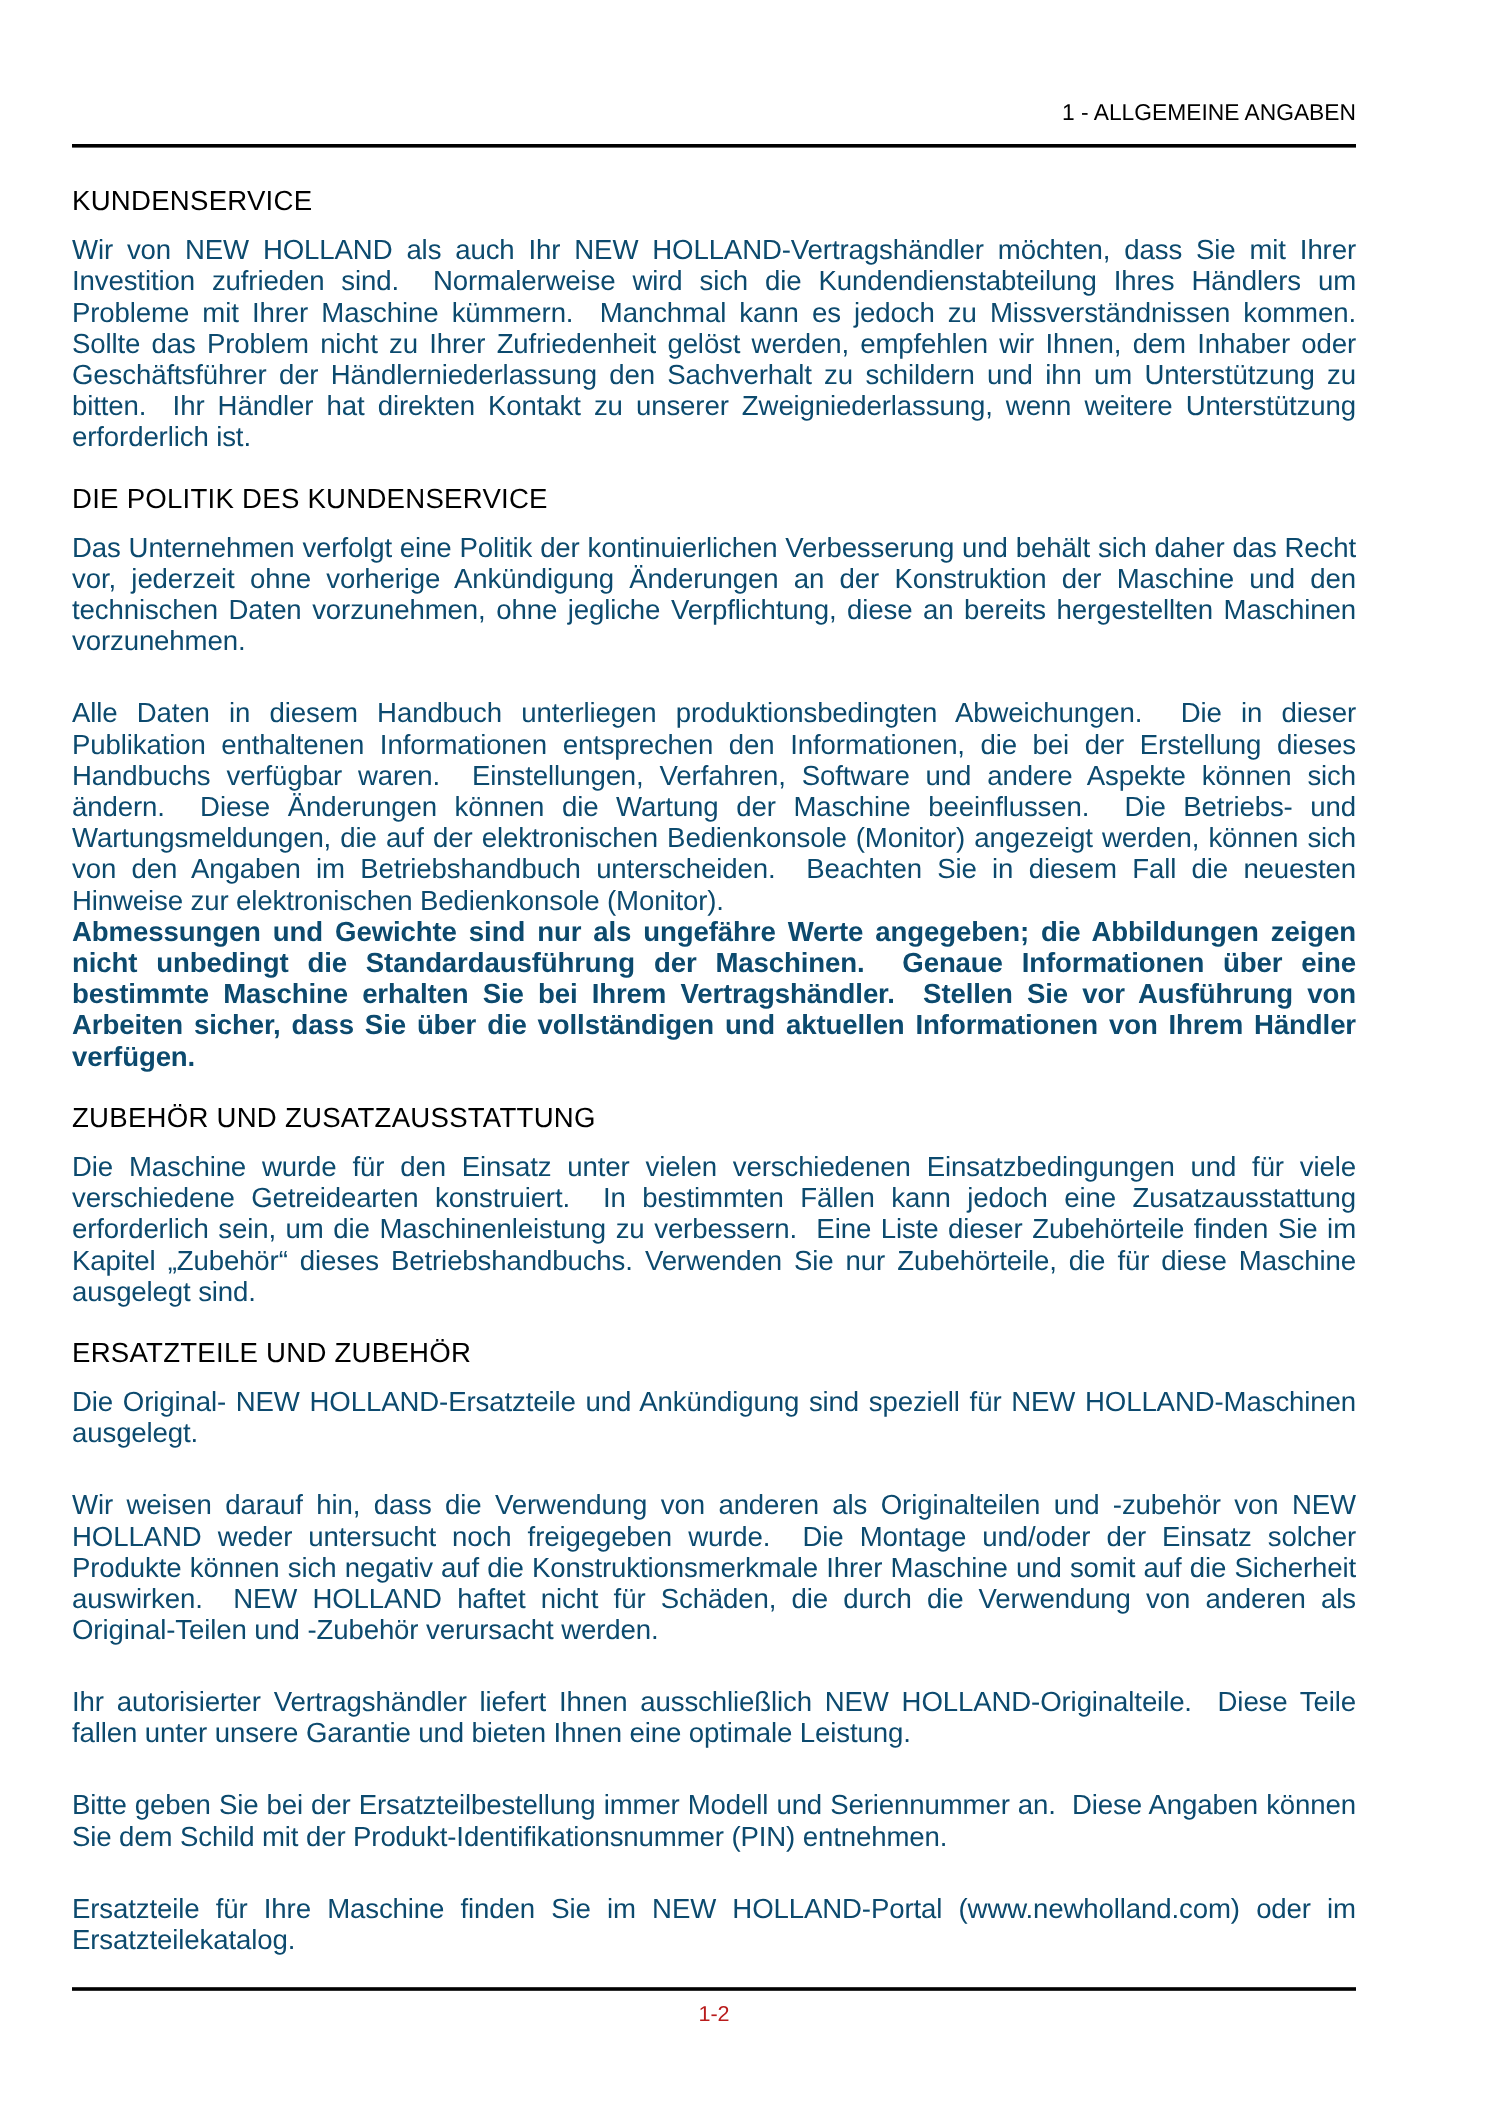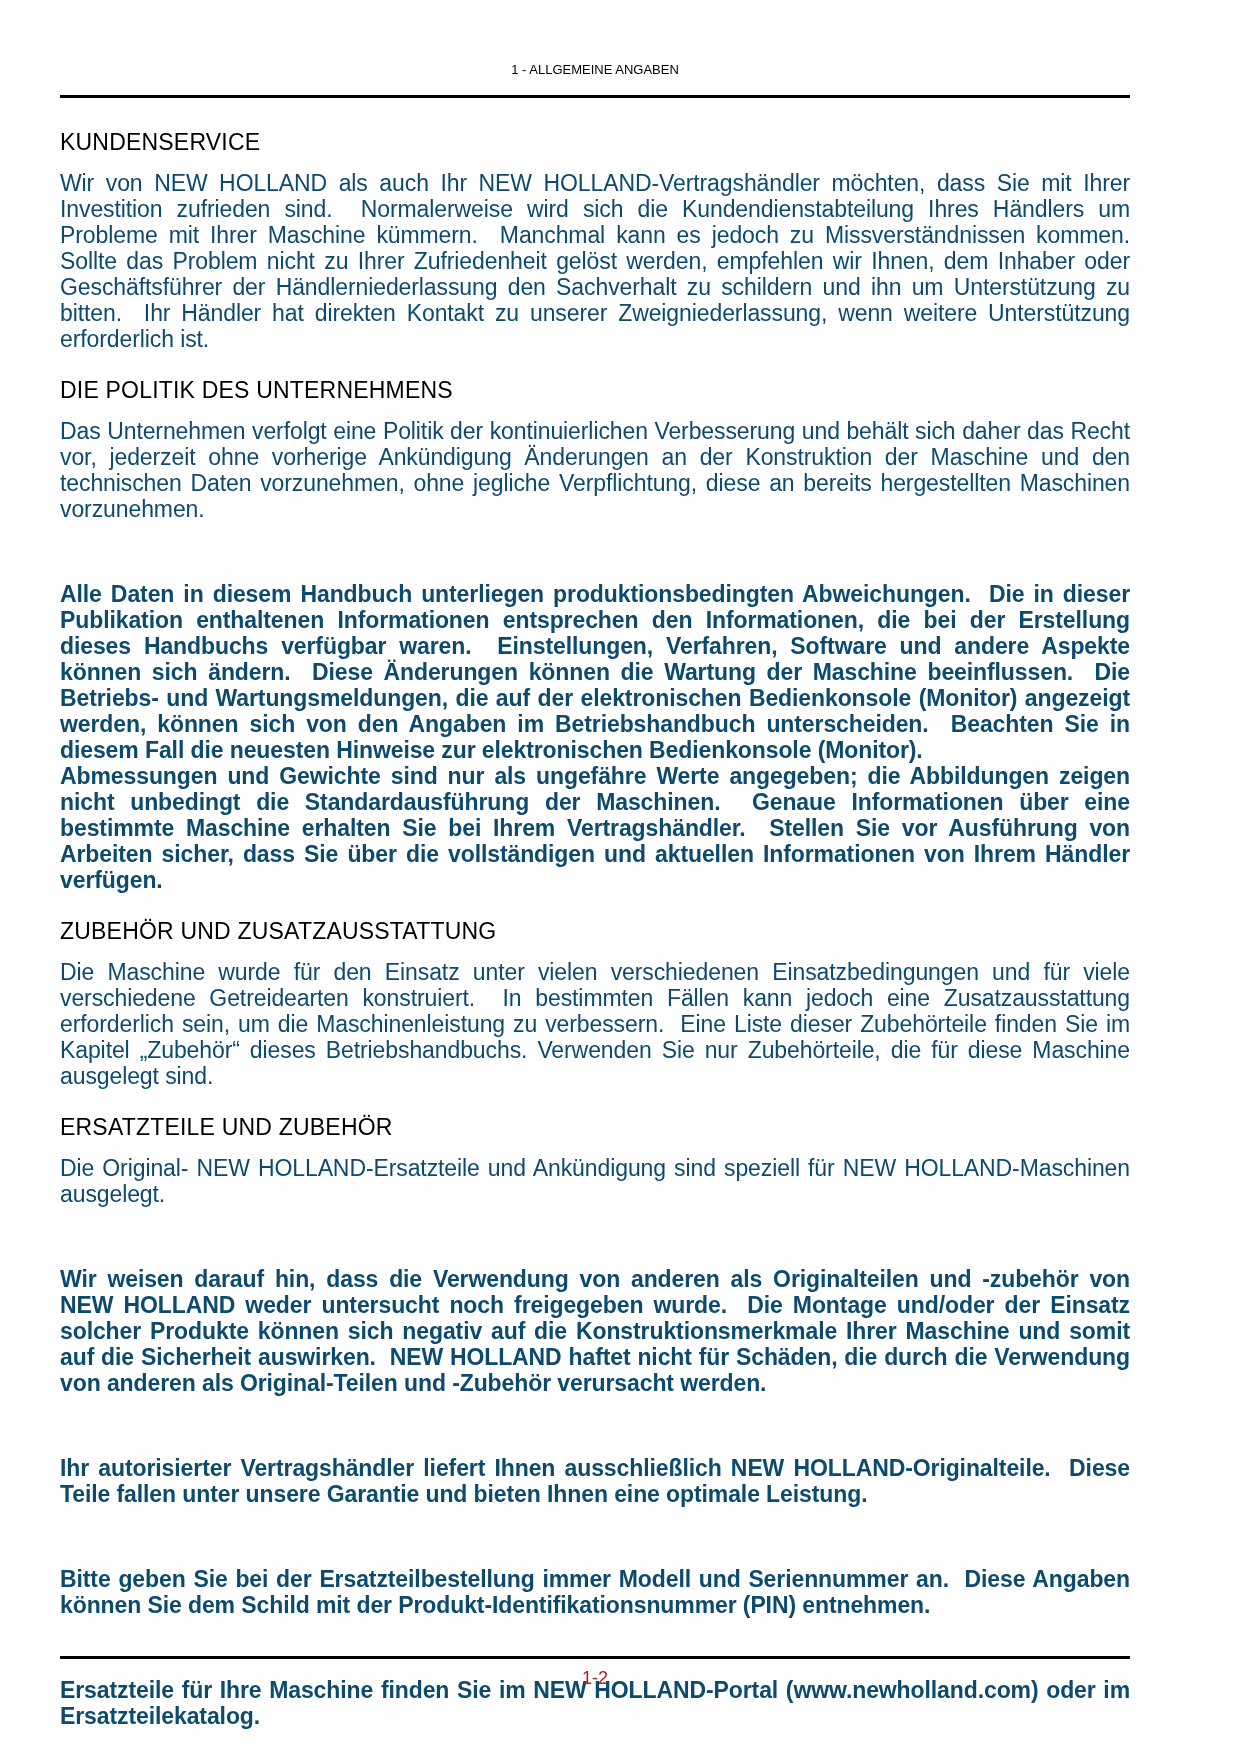--- a/index.html
+++ b/index.html
@@ -16,23 +16,23 @@
     color: #000000;
     overflow: hidden;
   }
   .content {
     position: absolute;
     left: 60px;
     top: 0;
     width: 1070px;
   }
   .chapter-title {
-    padding-top: 58px;
-    text-align: center;
-    font-size: 13px;
+    padding-top: 83px;
+    text-align: right;
+    font-size: 19px;
     line-height: 24px;
     color: #000000;
   }
   .rule {
     height: 3px;
     background: #000000;
     width: 100%;
   }
   .header-rule { margin-top: 13px; }
   .sec-heading {
@@ -48,21 +48,21 @@
     margin: 14px 0 0 0;
     font-size: 23px;
     line-height: 26px;
     text-align: justify;
     white-space: pre-wrap;
     hyphens: manual;
     -webkit-hyphens: manual;
     letter-spacing: -0.1px;
     color: #0c4a6e;
   }
-  p.gap-lg { margin-top: 59px; font-weight: bold; }
+  p.gap-lg { margin-top: 34px; }
   p.gap-0 { margin-top: 0; font-weight: bold; }
   .footer {
     position: absolute;
     left: 60px;
     top: 1656px;
     width: 1070px;
   }
   .page-number {
     margin-top: 9px;
     text-align: center;
@@ -76,21 +76,21 @@
 <div class="page">
   <div class="content">
 
     <div class="chapter-title">1 - ALLGEMEINE ANGABEN</div>
 
     <div class="rule header-rule"></div>
 
     <h2 class="sec-heading first">KUNDENSERVICE</h2>
     <p class="body-text">Wir von NEW HOLLAND als auch Ihr NEW HOLLAND-Vertragshändler möchten, dass Sie mit Ihrer Investition zu­frieden sind.  Normalerweise wird sich die Kundendienstabteilung Ihres Händlers um Probleme mit Ihrer Maschine kümmern.  Manchmal kann es jedoch zu Missverständnissen kommen.  Sollte das Problem nicht zu Ihrer Zufriedenheit gelöst werden, empfehlen wir Ihnen, dem Inhaber oder Geschäftsführer der Händlerniederlassung den Sachverhalt zu schildern und ihn um Unterstützung zu bitten.  Ihr Händler hat direkten Kontakt zu unserer Zweigniederlassung, wenn weitere Unterstützung erforderlich ist.</p>
 
-    <h2 class="sec-heading">DIE POLITIK DES UNTERNEHMENS</h2>
+    <h2 class="sec-heading">DIE POLITIK DES KUNDENSERVICE</h2>
     <p class="body-text">Das Unternehmen verfolgt eine Politik der kontinuierlichen Verbesserung und behält sich daher das Recht vor, je­derzeit ohne vorherige Ankündigung Änderungen an der Konstruktion der Maschine und den technischen Daten vorzunehmen, ohne jegliche Verpflichtung, diese an bereits hergestellten Maschinen vorzunehmen.</p>
     <p class="body-text gap-lg">Alle Daten in diesem Handbuch unterliegen produktionsbedingten Abweichungen.  Die in dieser Publikation enthal­tenen Informationen entsprechen den Informationen, die bei der Erstellung dieses Handbuchs verfügbar waren.  Ein­stellungen, Verfahren, Software und andere Aspekte können sich ändern.  Diese Änderungen können die Wartung der Maschine beeinflussen.  Die Betriebs- und Wartungsmeldungen, die auf der elektronischen Bedienkonsole (Monitor) angezeigt werden, können sich von den Angaben im Betriebshandbuch unterscheiden.  Beachten Sie in diesem Fall die neuesten Hinweise zur elektronischen Bedienkonsole (Monitor).</p>
     <p class="body-text gap-0">Abmessungen und Gewichte sind nur als ungefähre Werte angegeben; die Abbildungen zeigen nicht unbedingt die Standardausführung der Maschinen.  Genaue Informationen über eine bestimmte Maschine erhalten Sie bei Ihrem Vertragshändler.  Stellen Sie vor Ausführung von Arbeiten sicher, dass Sie über die vollständigen und aktuellen Infor­mationen von Ihrem Händler verfügen.</p>
 
     <h2 class="sec-heading">ZUBEHÖR UND ZUSATZAUSSTATTUNG</h2>
     <p class="body-text">Die Maschine wurde für den Einsatz unter vielen verschiedenen Einsatzbedingungen und für viele verschiedene Ge­treidearten konstruiert.  In bestimmten Fällen kann jedoch eine Zusatzausstattung erforderlich sein, um die Maschi­nenleistung zu verbessern.  Eine Liste dieser Zubehörteile finden Sie im Kapitel „Zubehör“ dieses Betriebshandbuchs. Verwenden Sie nur Zubehörteile, die für diese Maschine ausgelegt sind.</p>
 
     <h2 class="sec-heading">ERSATZTEILE UND ZUBEHÖR</h2>
     <p class="body-text">Die Original- NEW HOLLAND-Ersatzteile und Ankündigung sind speziell für NEW HOLLAND-Maschinen ausgelegt.</p>
     <p class="body-text gap-lg">Wir weisen darauf hin, dass die Verwendung von anderen als Originalteilen und -zubehör von NEW HOLLAND weder untersucht noch freigegeben wurde.  Die Montage und/oder der Einsatz solcher Produkte können sich negativ auf die Konstruktionsmerkmale Ihrer Maschine und somit auf die Sicherheit auswirken.  NEW HOLLAND haftet nicht für Schäden, die durch die Verwendung von anderen als Original-Teilen und -Zubehör verursacht werden.</p>

